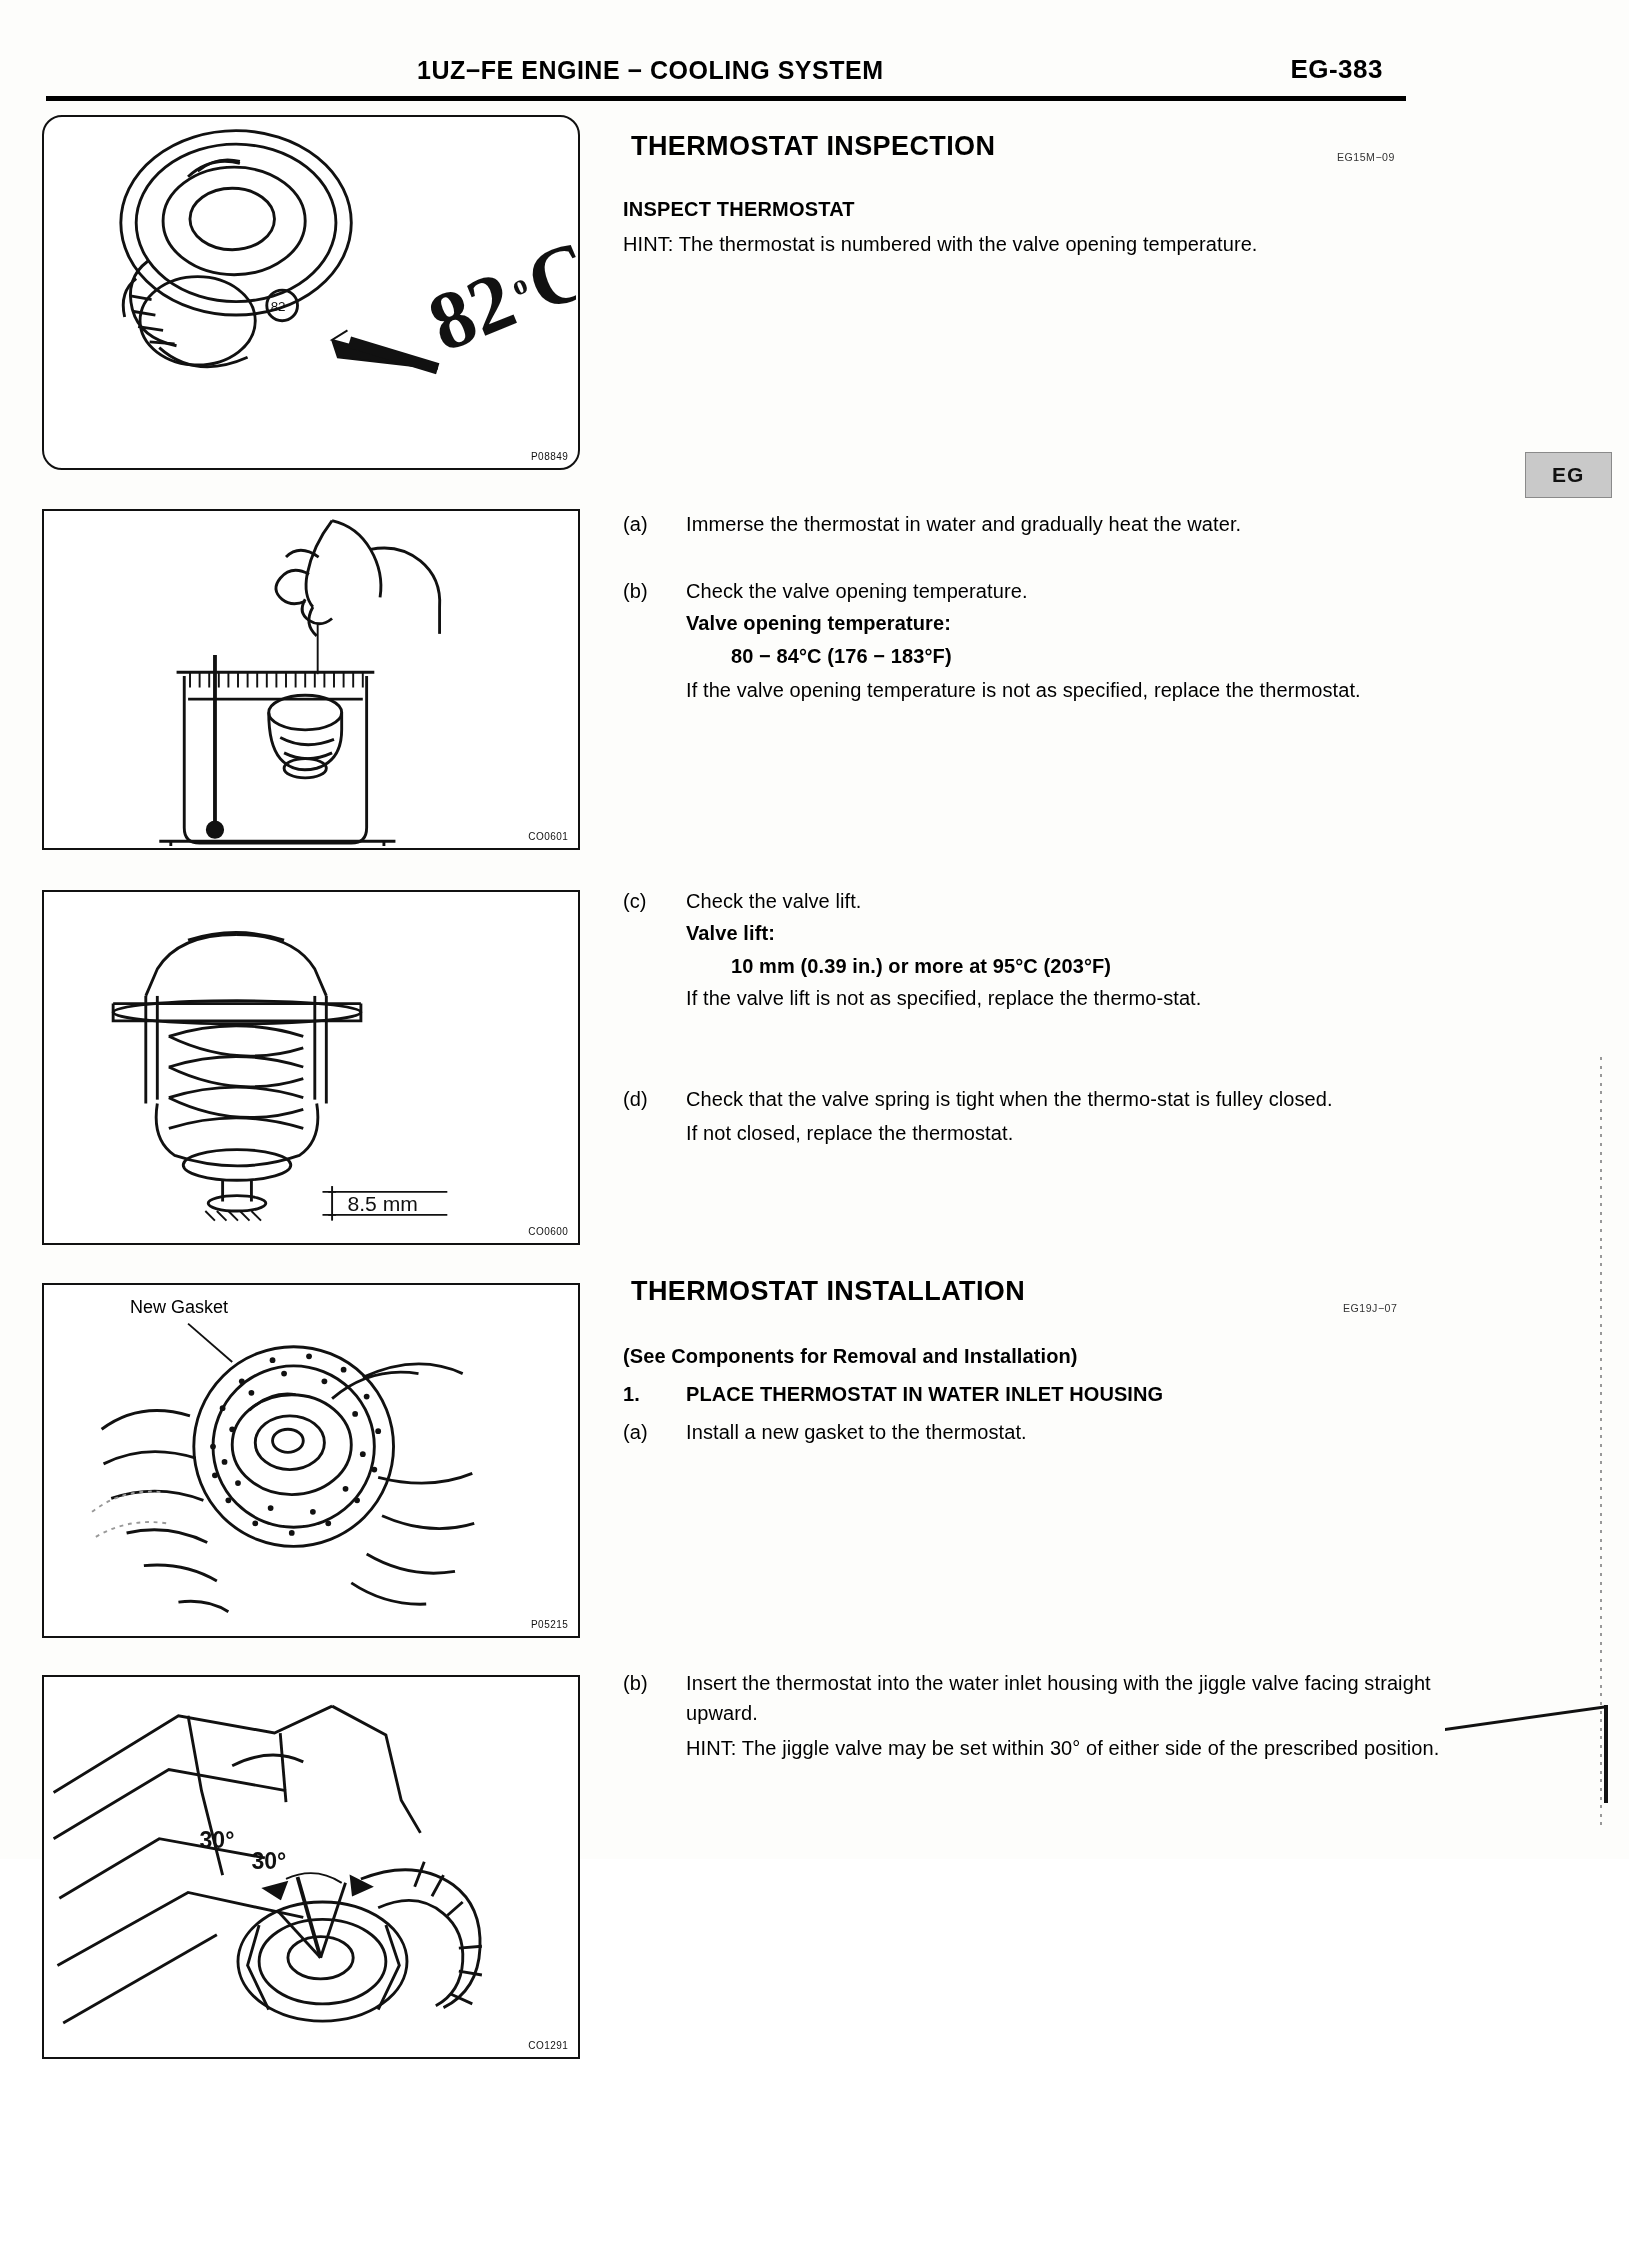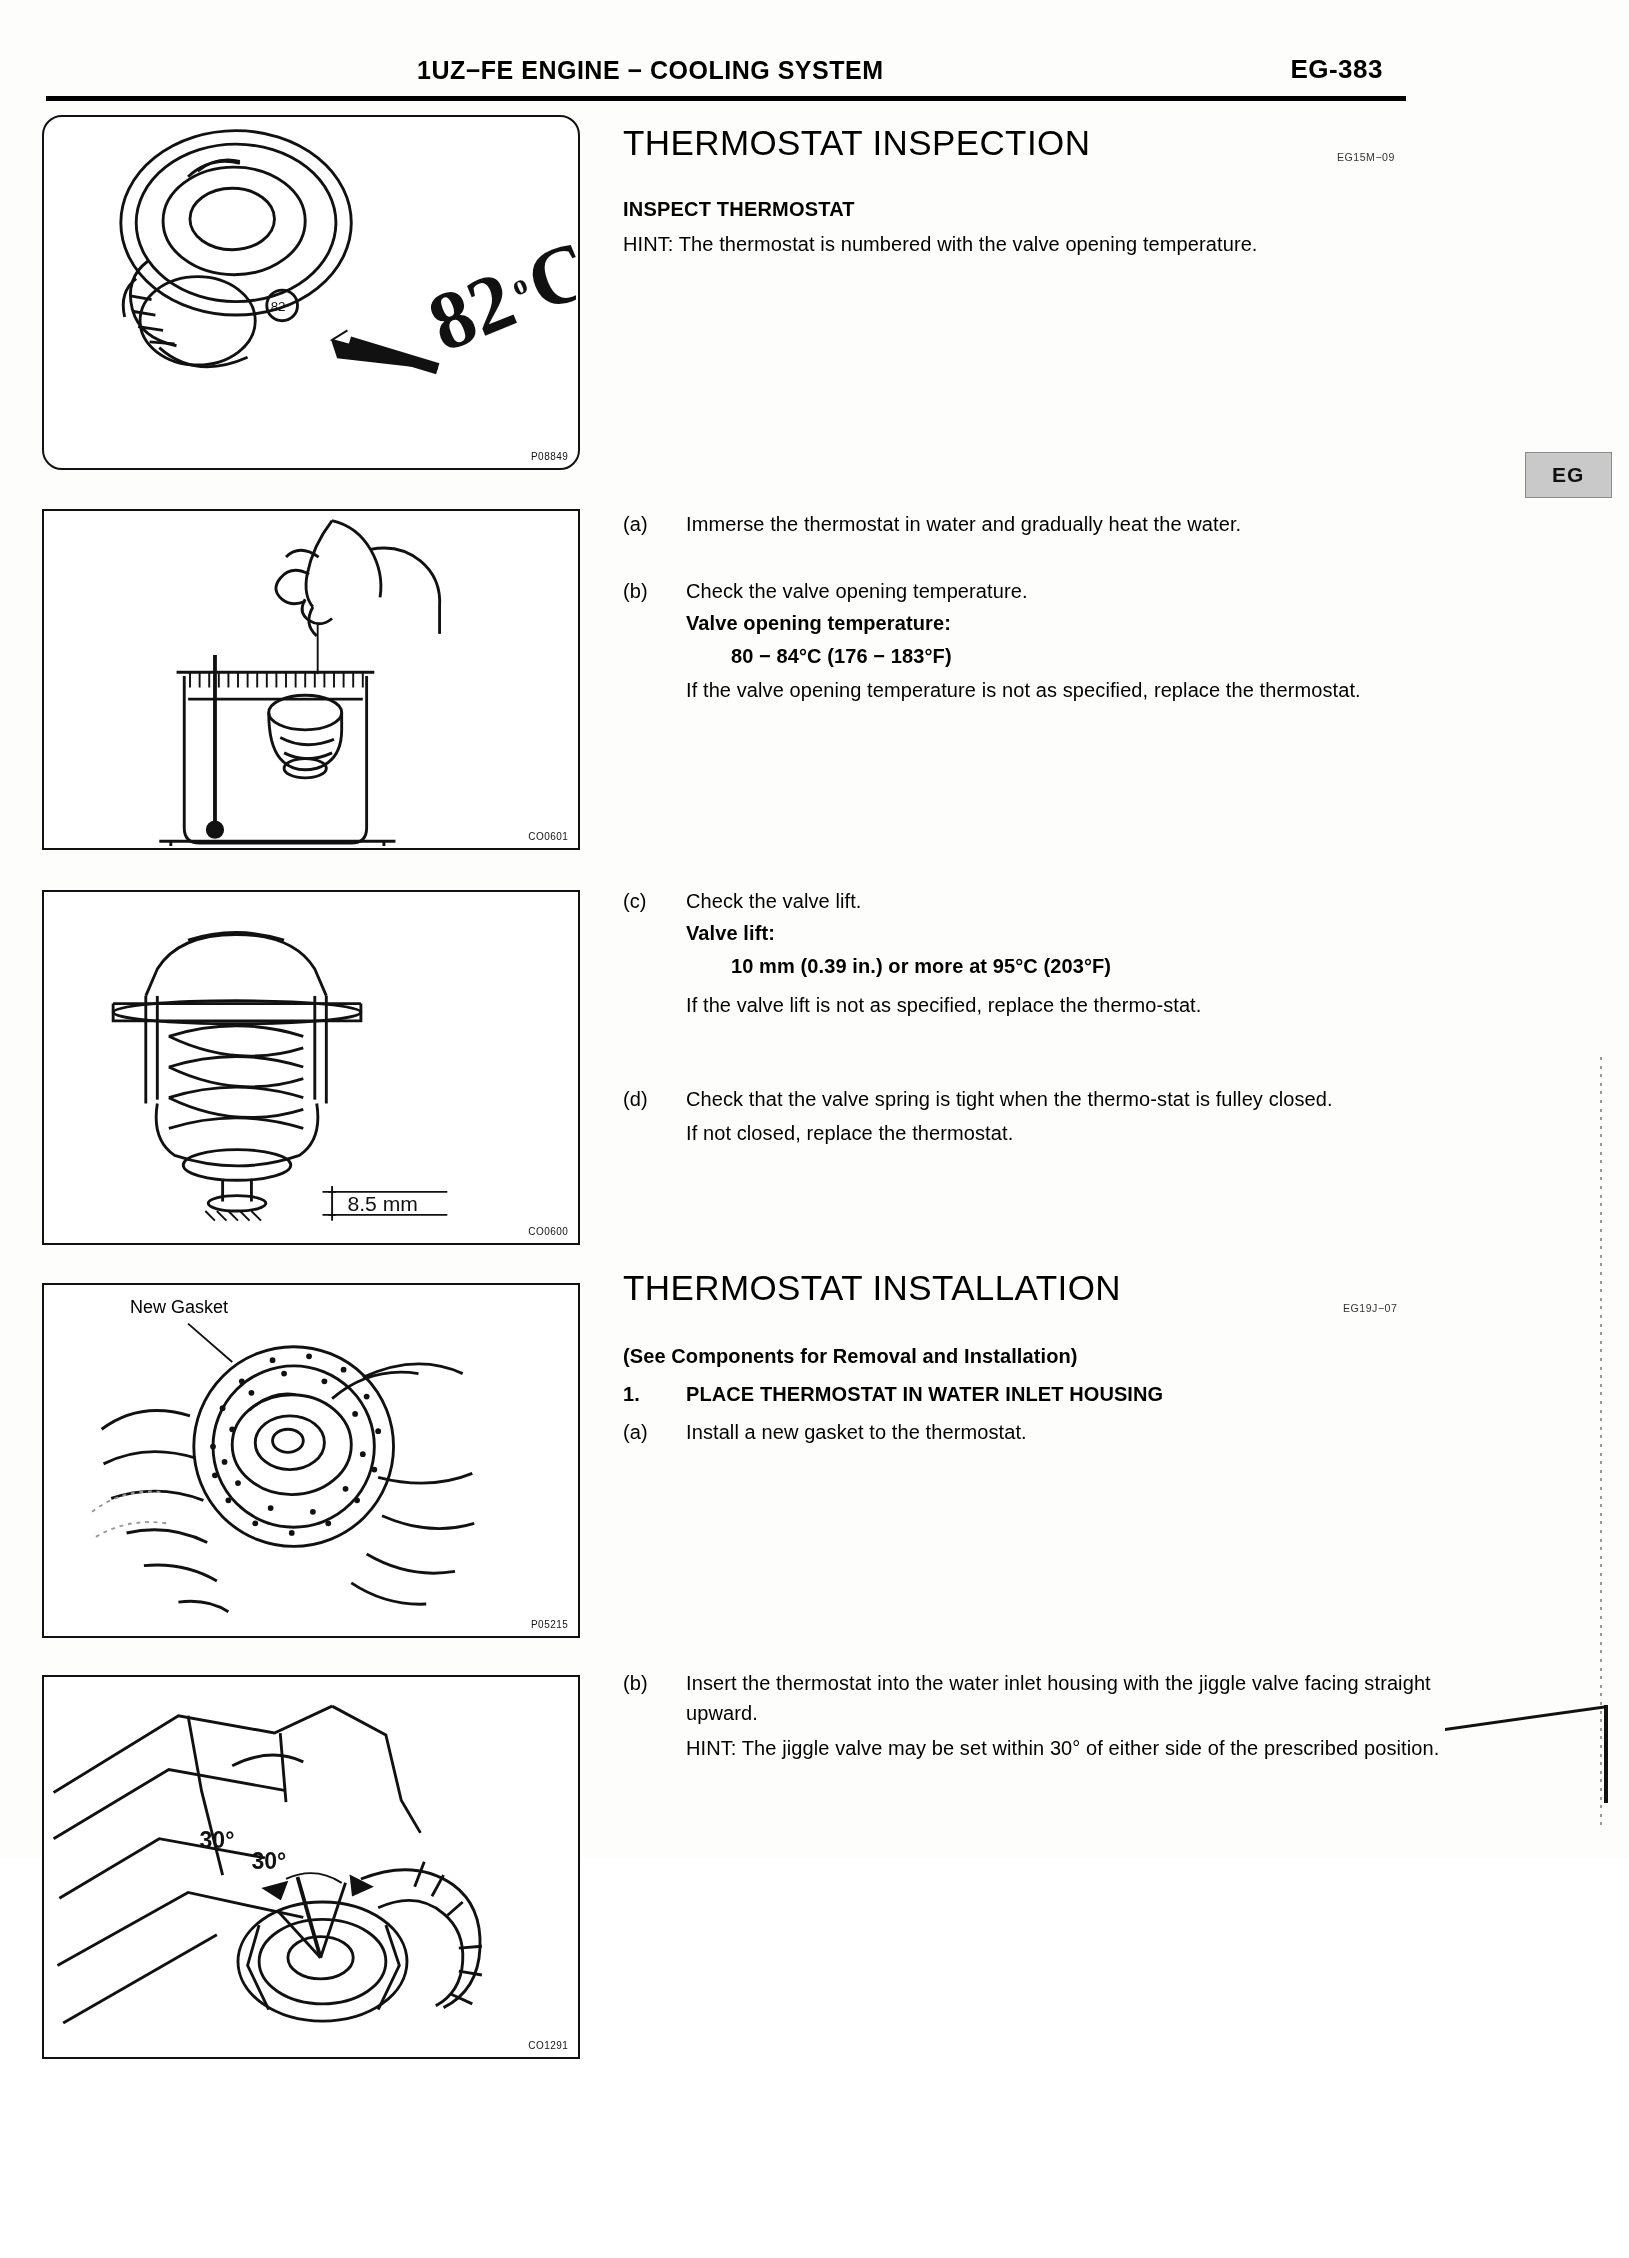--- a/index.html
+++ b/index.html
@@ -80,24 +80,24 @@
     color: #000000;
   }
 
   
   .col {
     position: absolute;
     left: 623px;
     width: 797px;
   }
   h2.section {
-    font-size: 35px;
-    font-weight: normal;
+    font-size: 27px;
+    font-weight: bold;
     letter-spacing: 0.4px;
-    margin: 0;
+    margin: 8px;
   }
   .seccode {
     position: absolute;
     font-size: 10.6px;
     color: #333;
     letter-spacing: 0.5px;
     margin-top: 38px;
   }
   .subhead {
     font-size: 20px;
@@ -464,21 +464,21 @@
     <div class="body-text indent1" style="margin-top:3.8px; width:701px;">If the valve opening temperature is not as specified, replace the thermostat.</div>
   </div>
 
   <div class="col" style="top:886px;">
     <div class="item body-text">
       <span class="mark">(c)</span>
       <span>Check the valve lift.</span>
     </div>
     <div class="body-text bold indent1" style="margin-top:1.9px;">Valve lift:</div>
     <div class="body-text bold indent2" style="margin-top:2px;">10 mm (0.39 in.) or more at 95°C (203°F)</div>
-    <div class="body-text indent1" style="margin-top:9px; width:711px;">If the valve lift is not as specified, replace the thermo-stat.</div>
+    <div class="body-text indent1" style="margin-top:2px; width:711px;">If the valve lift is not as specified, replace the thermo-stat.</div>
   </div>
 
   <div class="col" style="top:1084px;">
     <div class="item body-text" style="width:740px;">
       <span class="mark">(d)</span>
       <span>Check that the valve spring is tight when the thermo-stat is fulley closed.</span>
     </div>
     <div class="body-text indent1" style="margin-top:3.8px;">If not closed, replace the thermostat.</div>
   </div>
 

